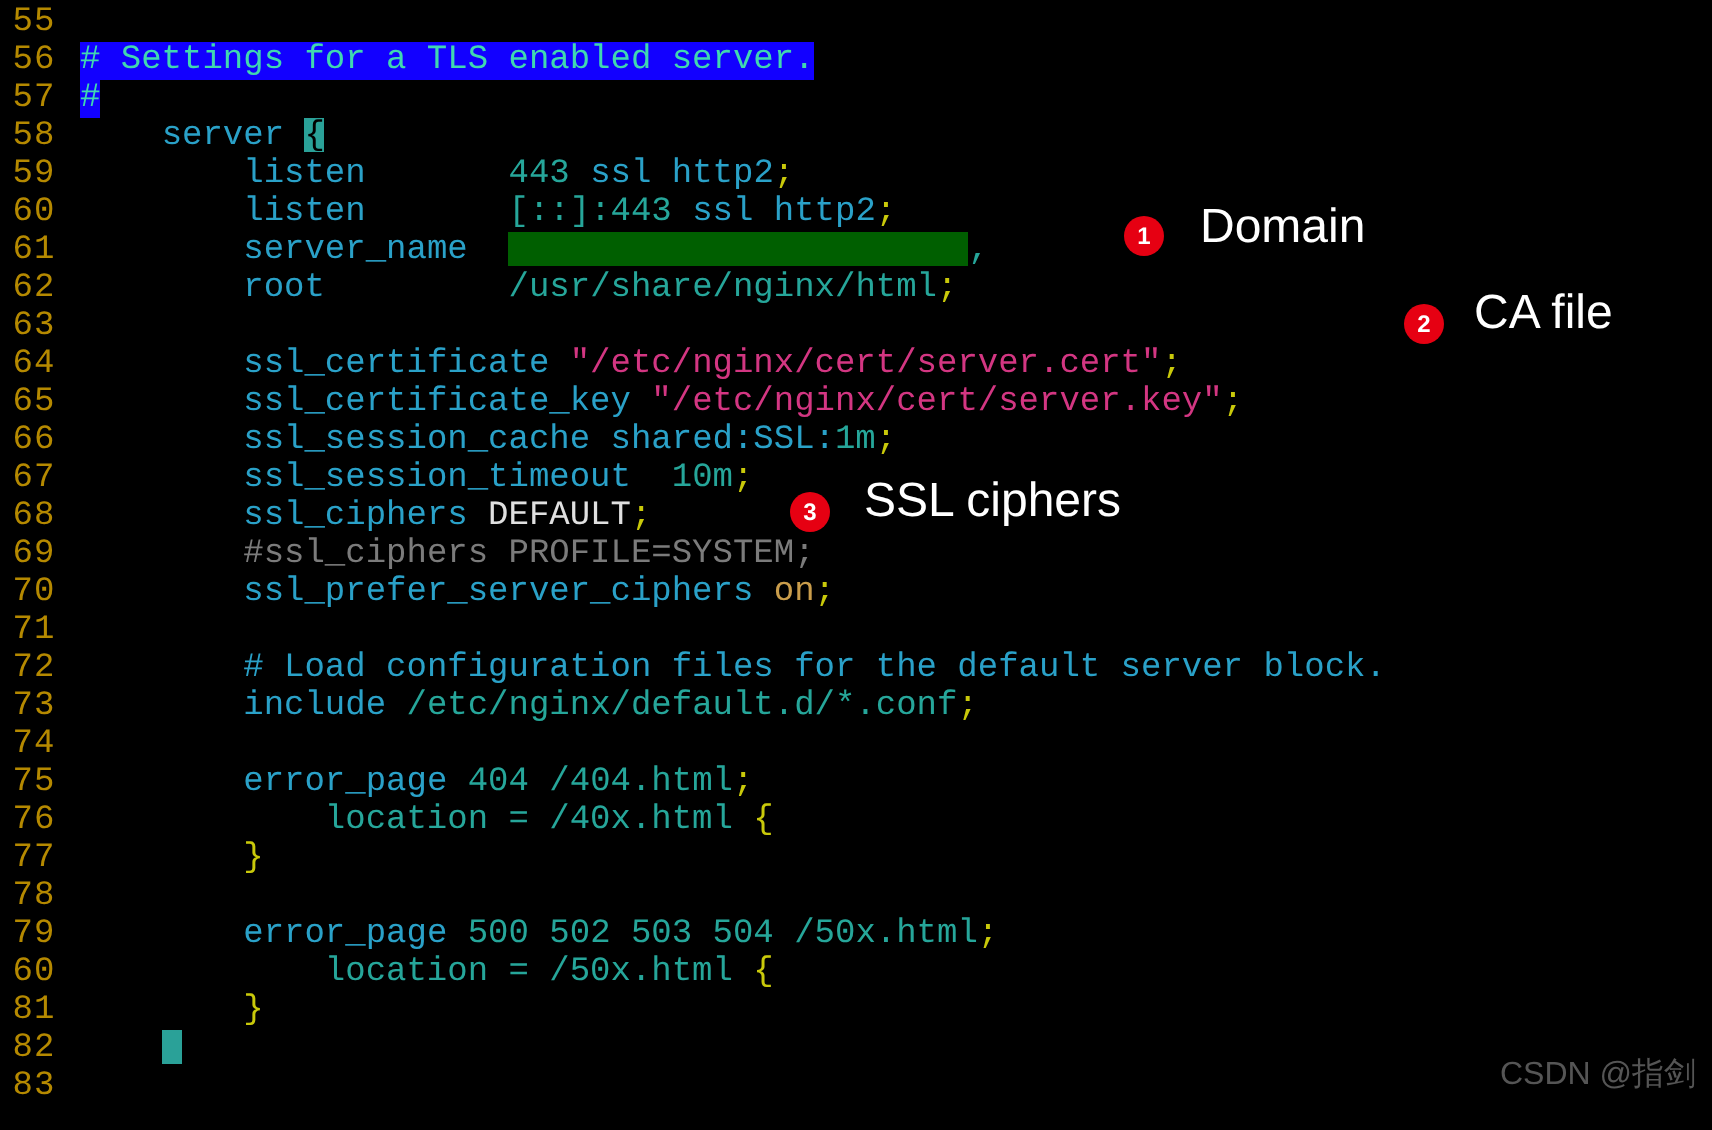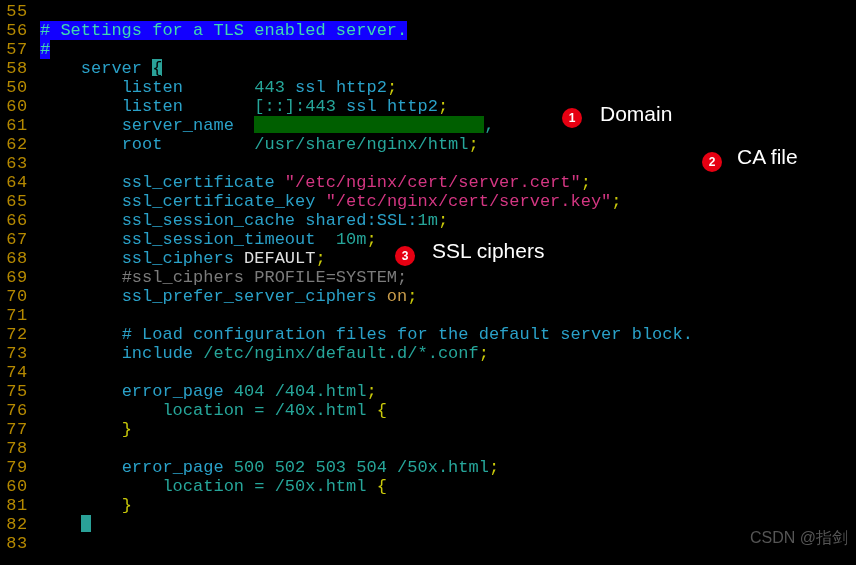--- a/index.html
+++ b/index.html
@@ -70,21 +70,21 @@
     font-family: Arial, sans-serif;
     font-size:12px;
     text-align:center;
     line-height:20px;
     font-weight:bold;
   }
   .annot {
     position:absolute;
     font-family: "Segoe UI", Arial, sans-serif;
     color:#fff;
-    font-size:21px;
+    font-size:24px;
     white-space:nowrap;
   }
   .watermark {
     position:absolute;
     right:8px; bottom:6px;
     color:#555;
     font-family: Arial, sans-serif;
     font-size:16px;
   }
 </style>
@@ -107,21 +107,21 @@
     <span class="ln">57</span>
     <span class="code"><span class="hi1">#</span></span>
   </div>
 
   <div class="row">
     <span class="ln">58</span>
     <span class="code">    <span class="cyan">server</span> <span class="pill">{</span></span>
   </div>
 
   <div class="row">
-    <span class="ln">50</span>
+    <span class="ln">59</span>
     <span class="code">        <span class="cyan">listen</span>       <span class="teal">443</span><span class="cyan"> ssl http2</span><span class="yellow">;</span></span>
   </div>
 
   <div class="row">
     <span class="ln">60</span>
     <span class="code">        <span class="cyan">listen</span>       <span class="teal">[::]:443</span><span class="cyan"> ssl http2</span><span class="yellow">;</span></span>
   </div>
 
   <div class="row">
     <span class="ln">61</span>

